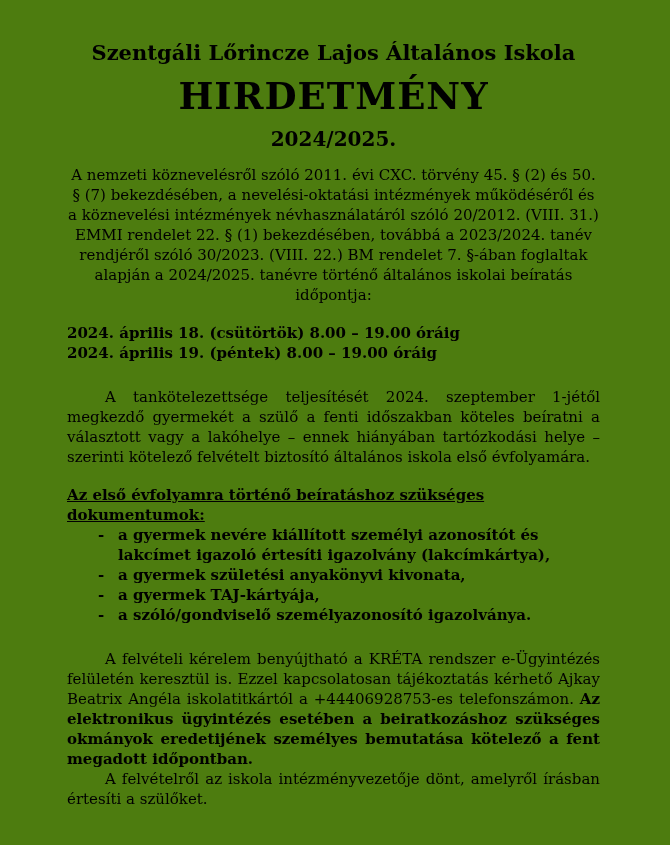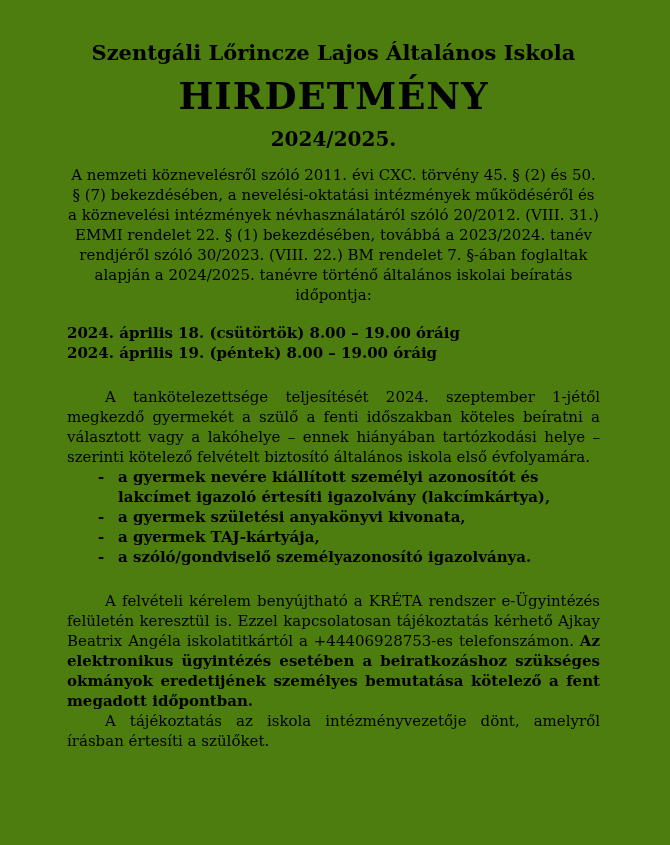--- a/index.html
+++ b/index.html
@@ -102,20 +102,21 @@
 
   <p class="par-centered">A nemzeti köznevelésről szóló 2011. évi CXC. törvény 45. § (2) és 50. § (7) bekezdésében, a nevelési-oktatási intézmények működéséről és a köznevelési intézmények névhasználatáról szóló 20/2012. (VIII. 31.) EMMI rendelet 22. § (1) bekezdésében, továbbá a 2023/2024. tanév rendjéről szóló 30/2023. (VIII. 22.) BM rendelet 7. §-ában foglaltak alapján a 2024/2025. tanévre történő általános iskolai beíratás időpontja:</p>
 
   <div class="dates-block">
     <div class="date-line">2024. április 18. (csütörtök) 8.00 – 19.00 óráig</div>
     <div class="date-line">2024. április 19. (péntek) 8.00 – 19.00 óráig</div>
   </div>
 
   <p class="par-justified">A tankötelezettsége teljesítését 2024. szeptember 1-jétől megkezdő gyermekét a szülő a fenti időszakban köteles beíratni a választott vagy a lakóhelye – ennek hiányában tartózkodási helye – szerinti kötelező felvételt biztosító általános iskola első évfolyamára.</p>
 
+  <div class="doc-heading">Az első évfolyamra történő beíratáshoz szükséges dokumentumok:</div>
 
   <ul class="doc-list">
     <li>
       <span class="dash">-</span>
       <span class="txt">a gyermek nevére kiállított személyi azonosítót és lakcímet igazoló értesíti igazolvány (lakcímkártya),</span>
     </li>
     <li>
       <span class="dash">-</span>
       <span class="txt">a gyermek születési anyakönyvi kivonata,</span>
     </li>
@@ -124,15 +125,15 @@
       <span class="txt">a gyermek TAJ-kártyája,</span>
     </li>
     <li>
       <span class="dash">-</span>
       <span class="txt">a szóló/gondviselő személyazonosító igazolványa.</span>
     </li>
   </ul>
 
   <p class="par-justified"><span>A felvételi kérelem benyújtható a KRÉTA rendszer e-Ügyintézés felületén keresztül is. Ezzel kapcsolatosan tájékoztatás kérhető Ajkay Beatrix Angéla iskolatitkártól a +44406928753-es telefonszámon. </span><b>Az elektronikus ügyintézés esetében a beiratkozáshoz szükséges okmányok eredetijének személyes bemutatása kötelező a fent megadott időpontban.</b></p>
 
-  <p class="par-justified follow-on">A tájékoztatás az iskola intézményvezetője dönt, amelyről írásban értesíti a szülőket.</p>
+  <p class="par-justified follow-on">A felvételről az iskola intézményvezetője dönt, amelyről írásban értesíti a szülőket.</p>
 
 </div>
 
 </body></html>

